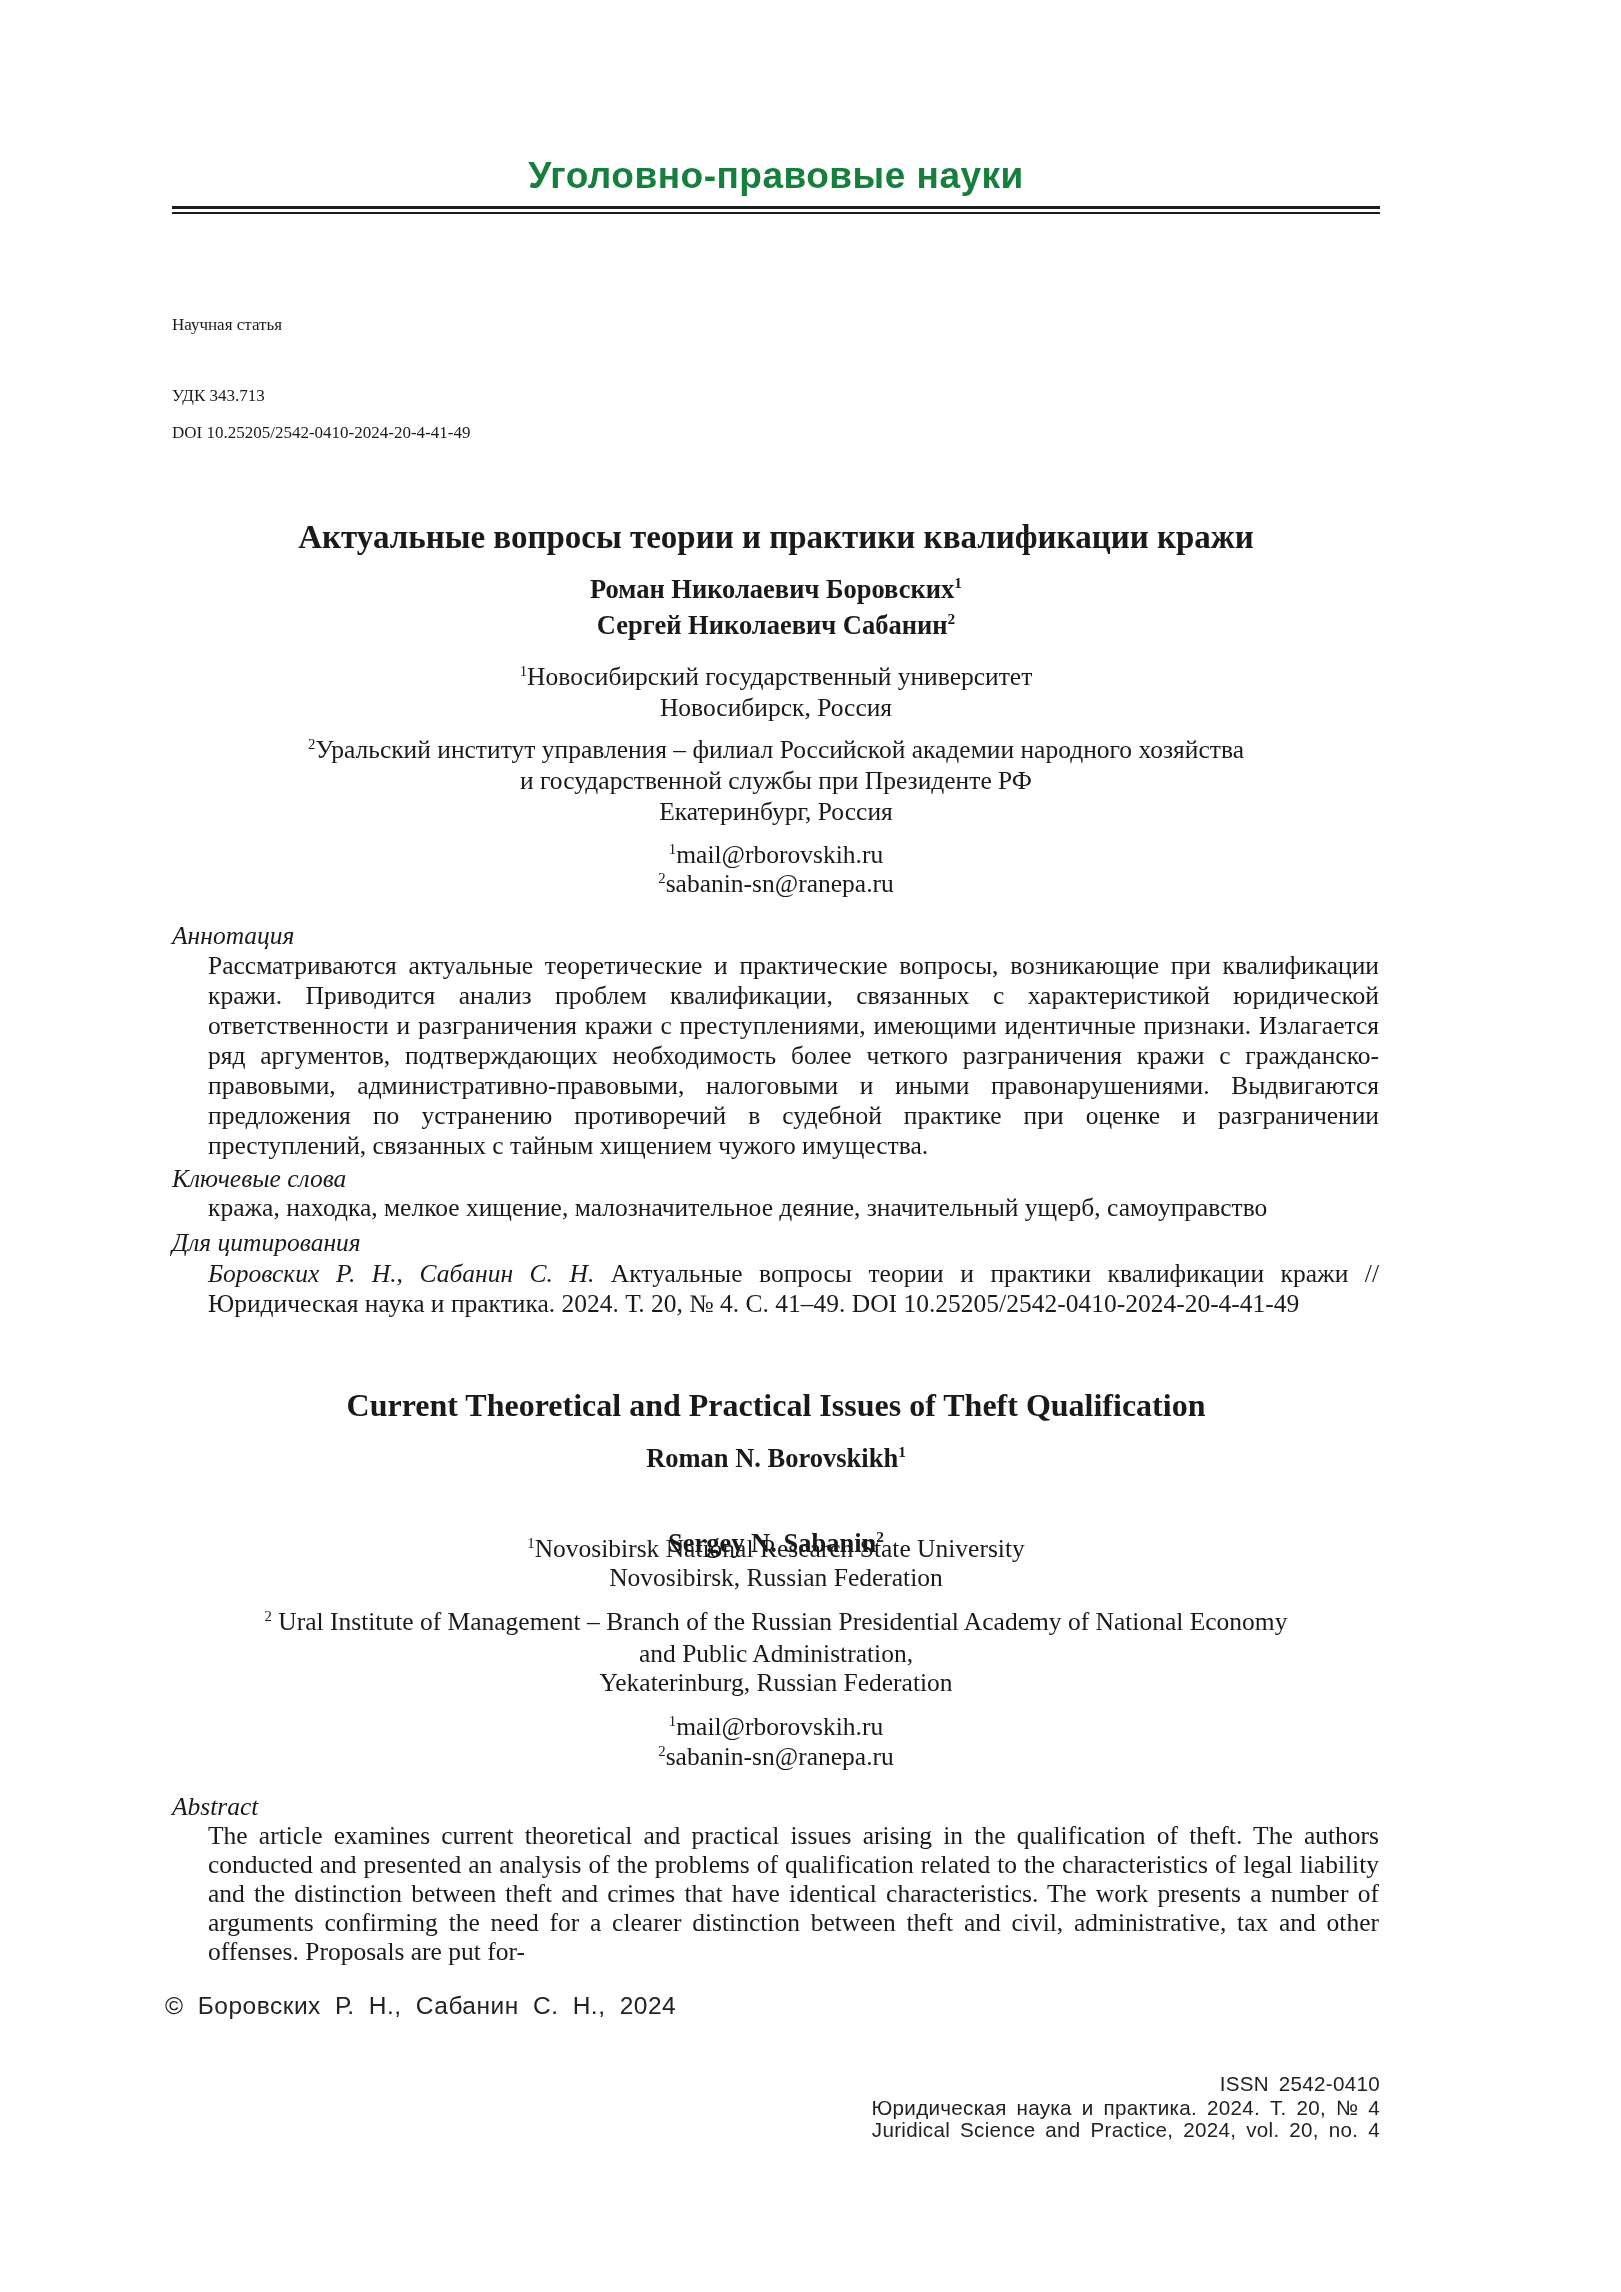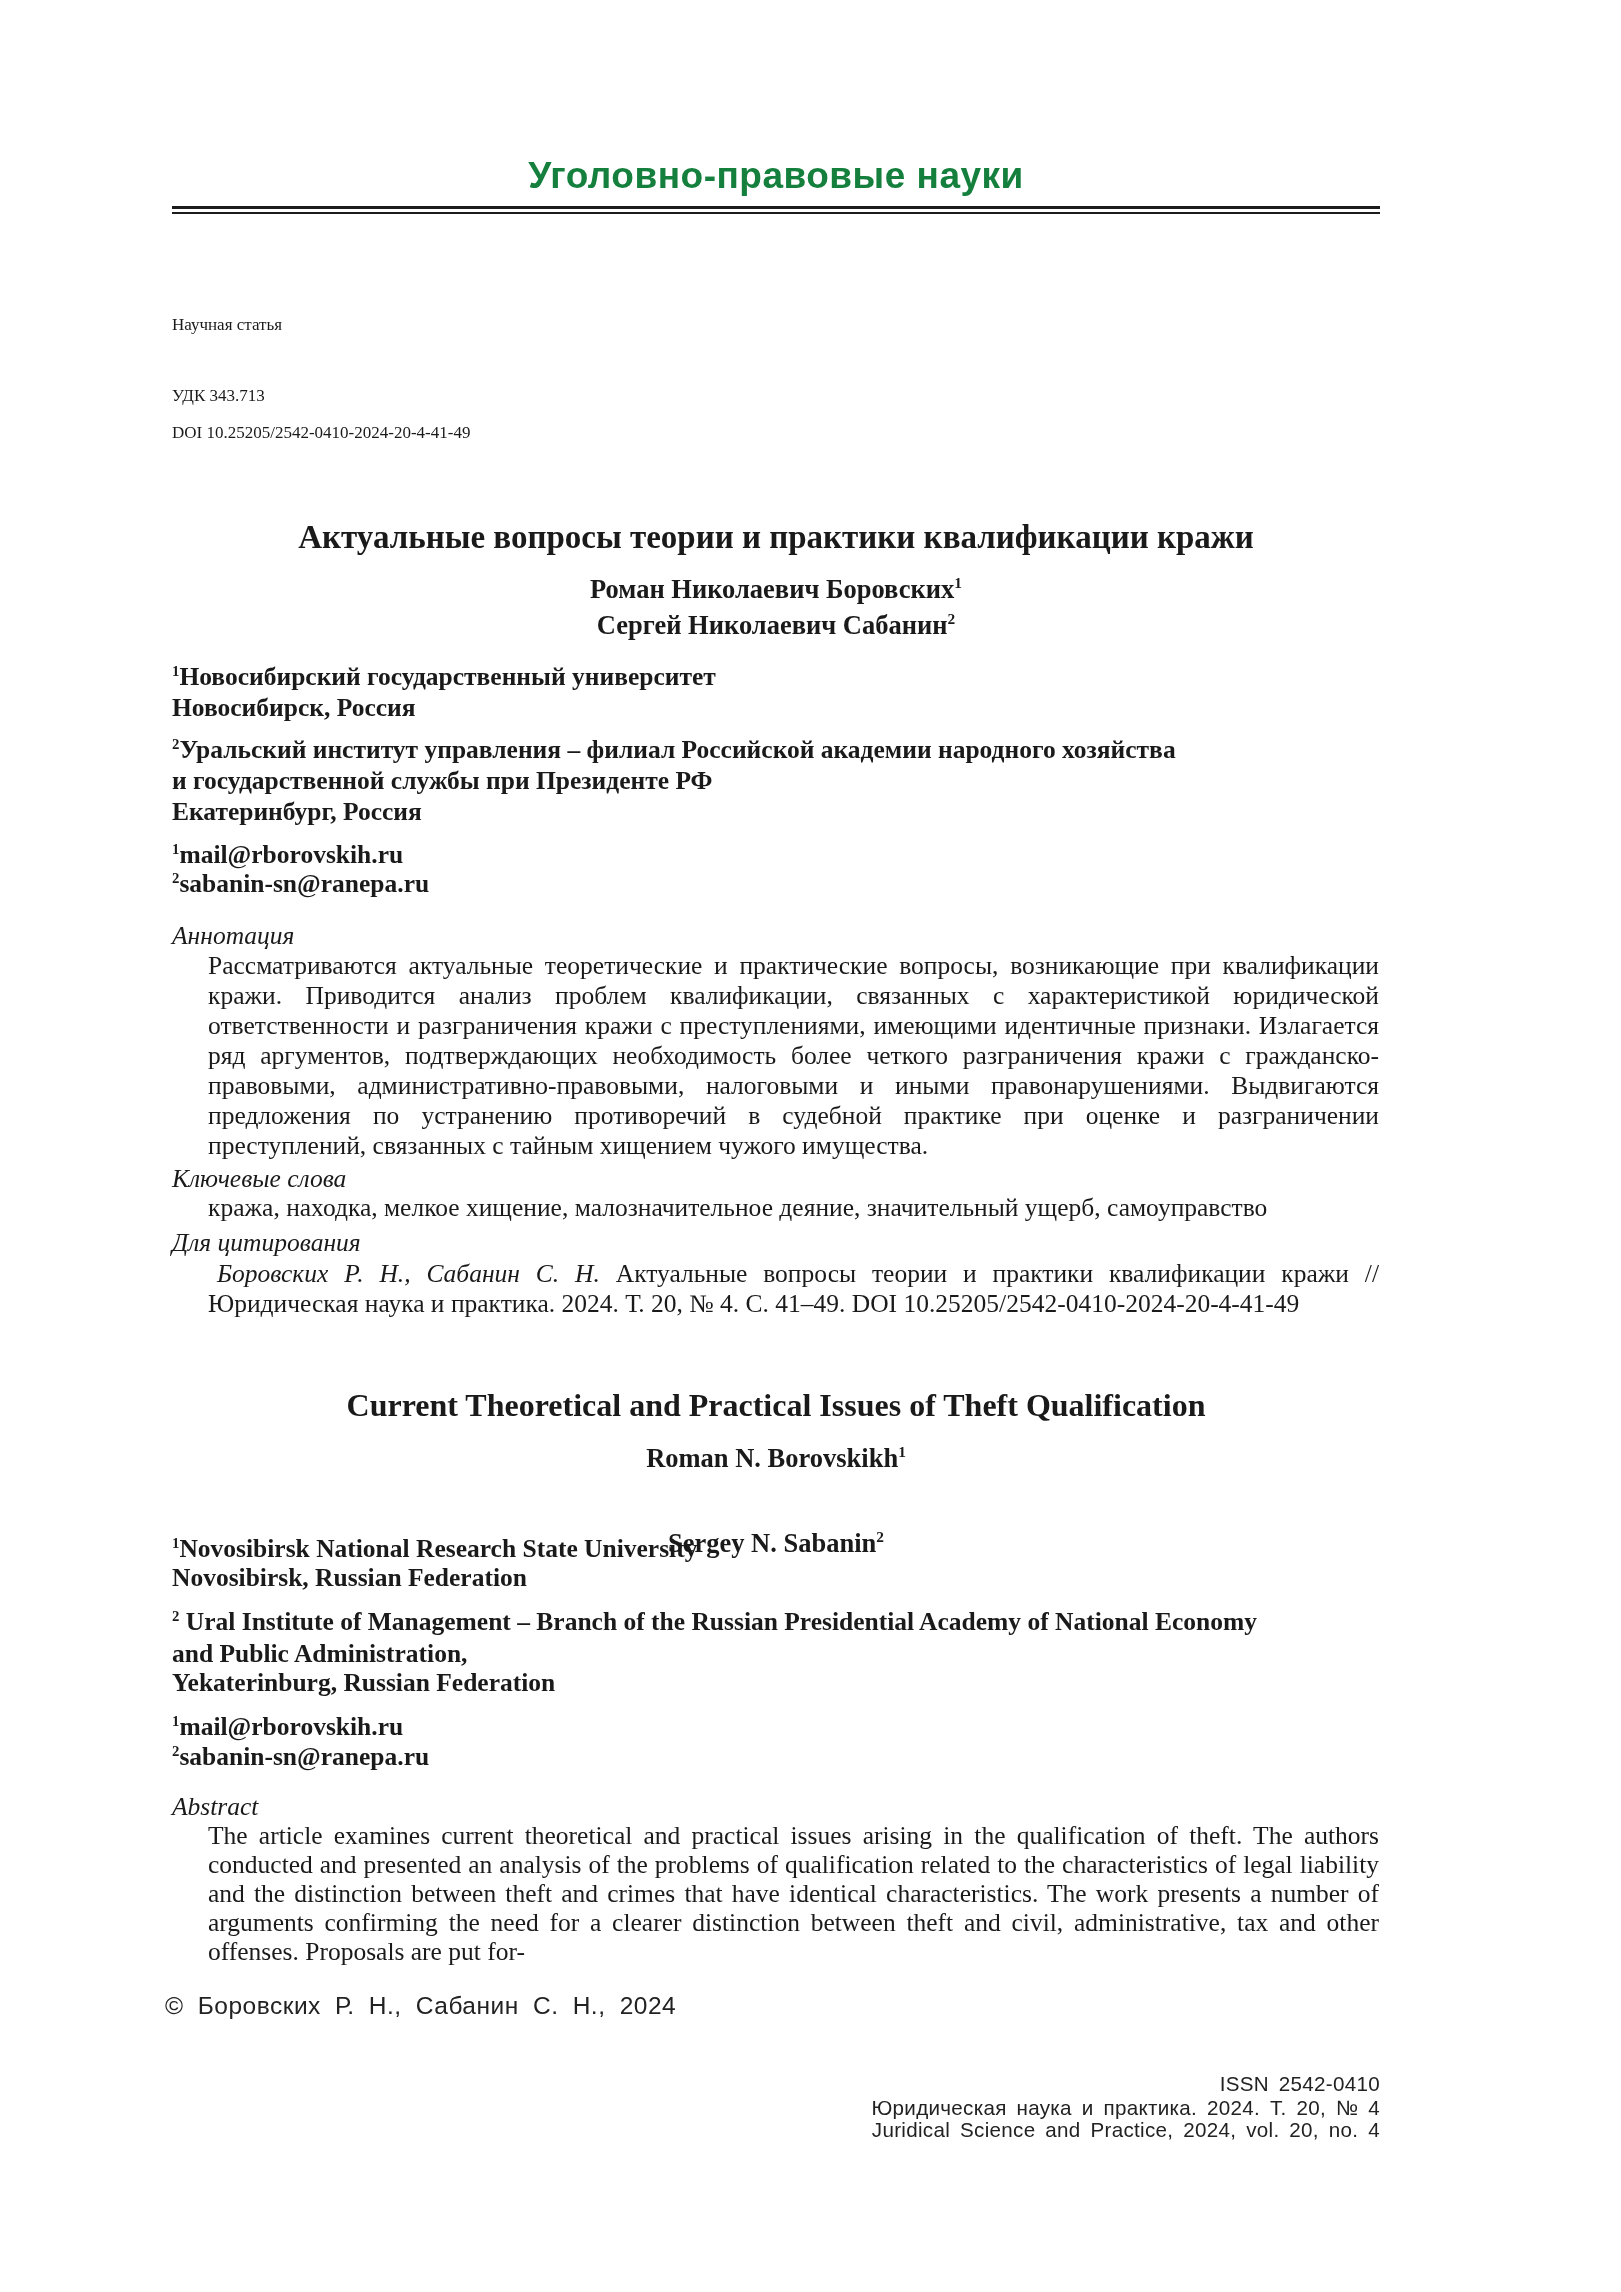--- a/index.html
+++ b/index.html
@@ -51,35 +51,34 @@
   }
   .author-line {
     font-size: 26.5px;
     line-height: 31px;
     font-weight: bold;
     text-align: center;
   }
   .center-line {
     font-size: 25.5px;
     line-height: 29px;
-    text-align: left;
-    font-weight: bold;
+    text-align: center;
   }
   .label-italic {
     font-style: italic;
     font-size: 25.5px;
     line-height: 29px;
   }
   .para {
     font-size: 25.5px;
     line-height: 30px;
     text-align: justify;
   }
   .para-en { line-height: 29px; }
-  .it { font-style: italic; margin-left: 9px; }
+  .it { font-style: italic; }
   sup { vertical-align: super; font-size: 0.58em; line-height: 0; }
   .copyright {
     font-family: "Liberation Sans", "DejaVu Sans", sans-serif;
     font-size: 24.5px;
     line-height: 31px;
     word-spacing: 6.9px;
     letter-spacing: 0.5px;
     color: #222;
   }
   .footer-line {

